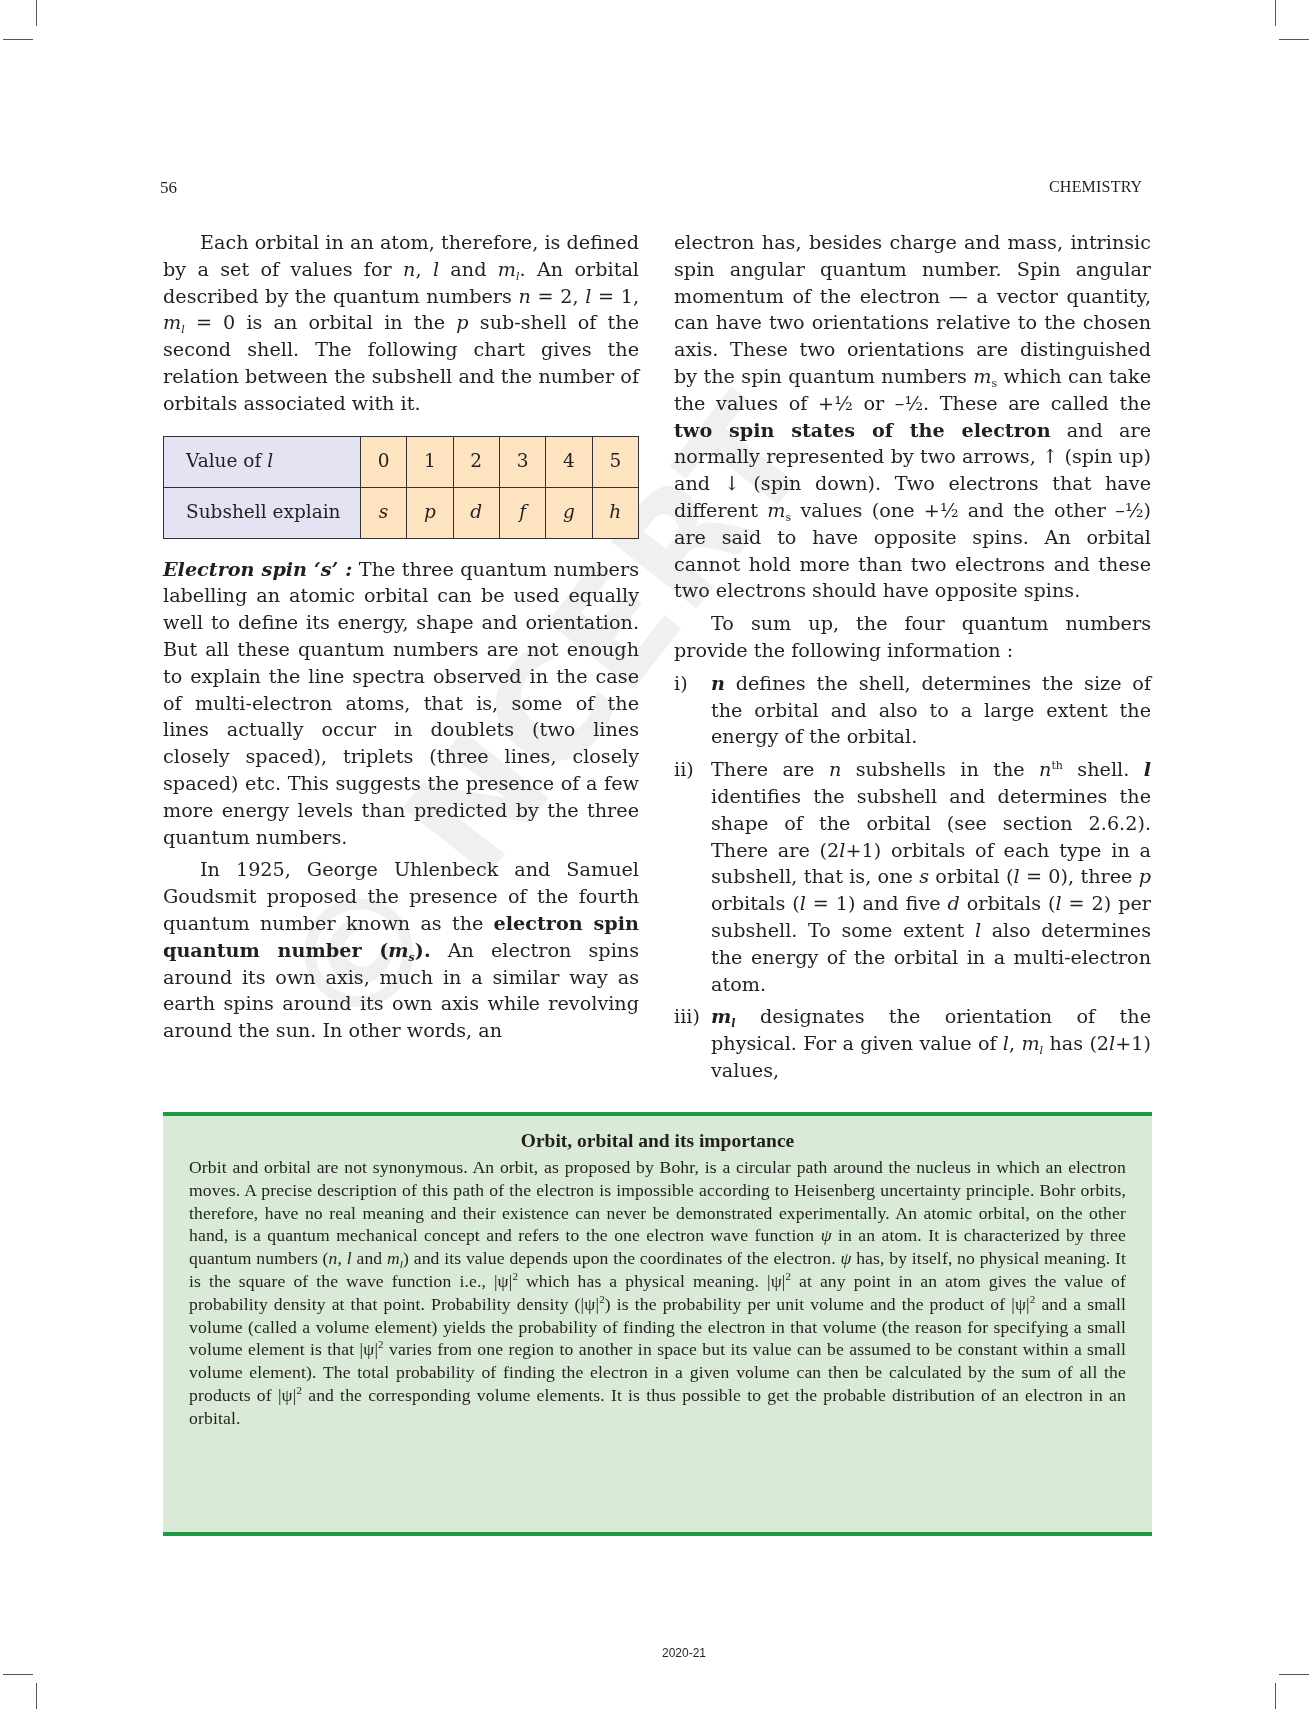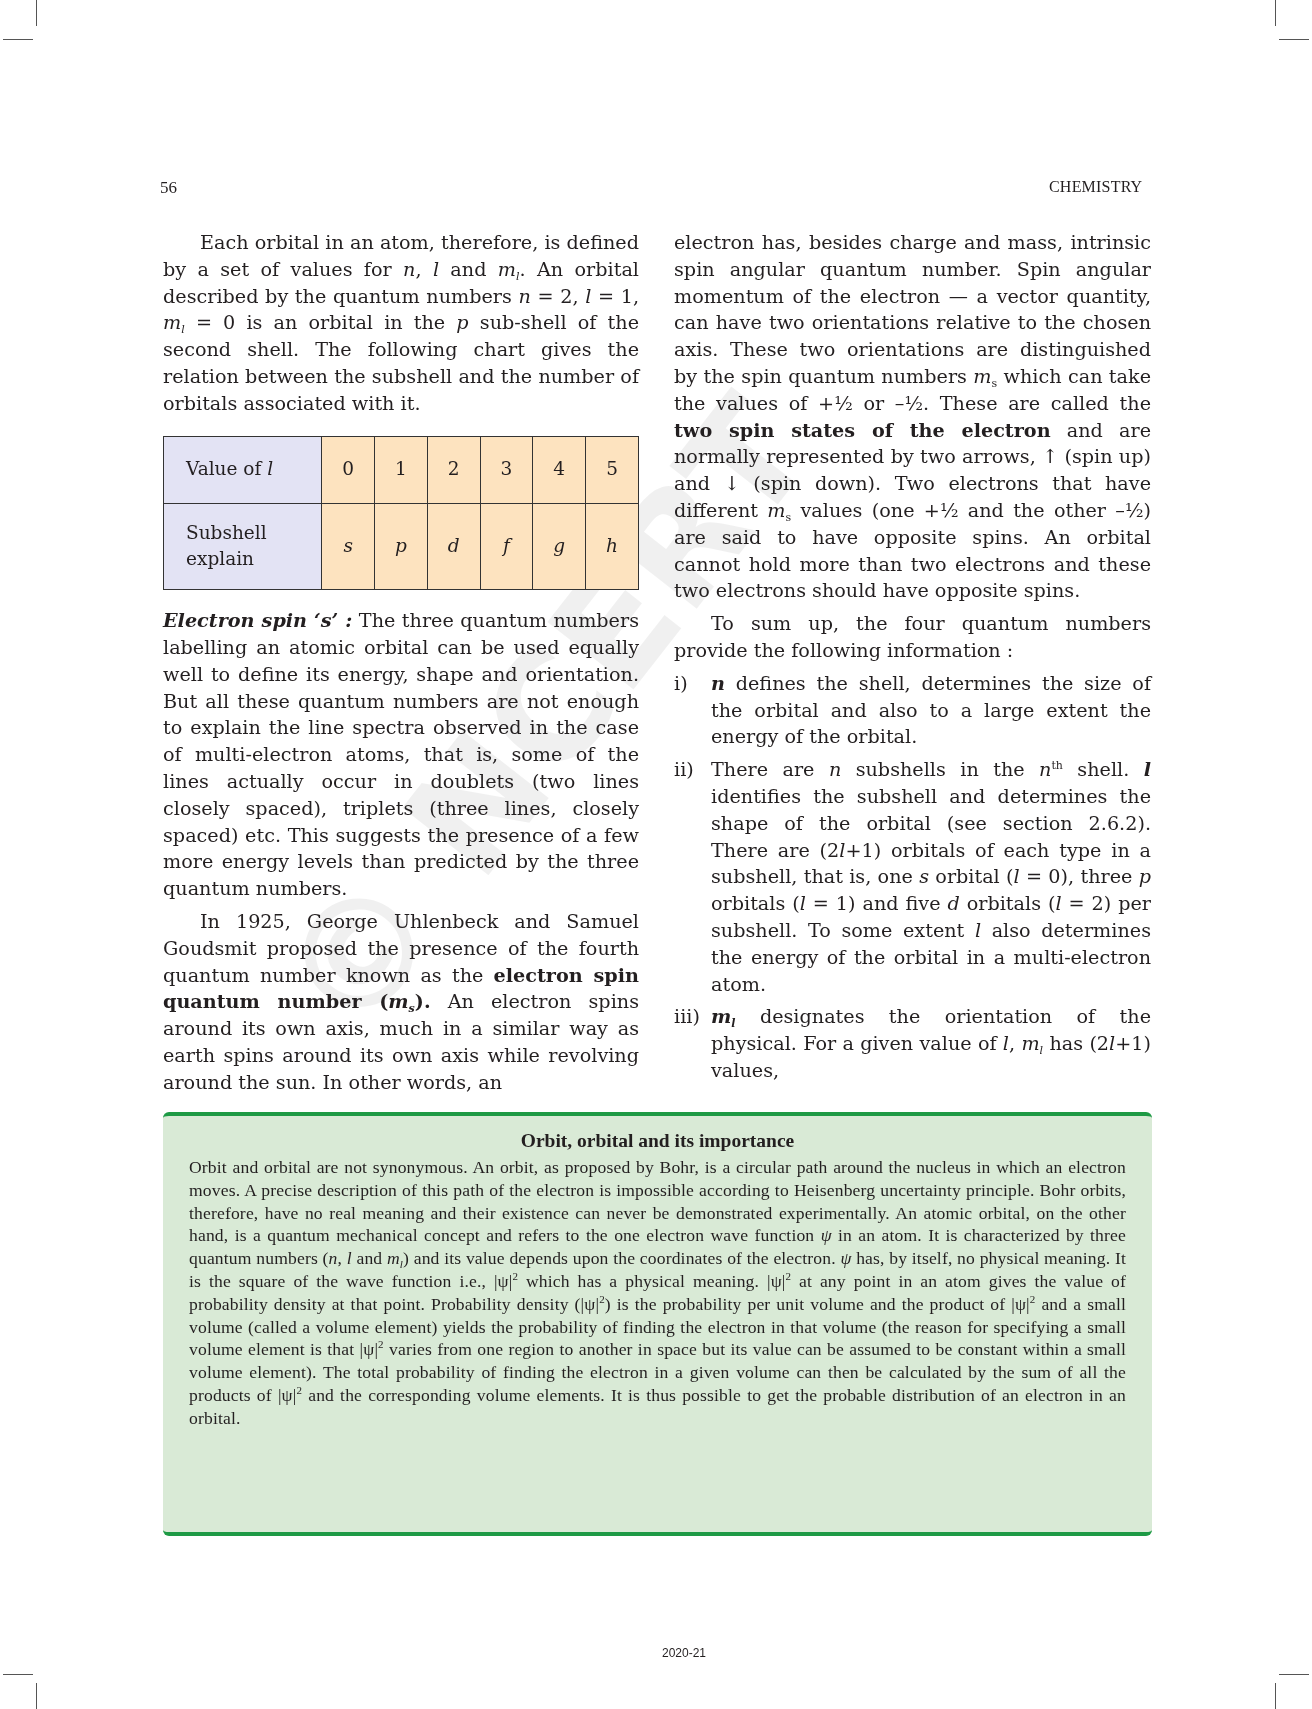--- a/index.html
+++ b/index.html
@@ -14,33 +14,32 @@
   .col.left { left: 163px; width: 476px; }
   .col.right { left: 674px; width: 477px; }
   .col p { margin: 0 0 6px 0; }
   .indent { text-indent: 37px; }
   i, .it { font-style: italic; }
   b { font-weight: bold; }
   sub { font-size: 11px; vertical-align: -4px; line-height: 0; }
   sup { font-size: 11px; vertical-align: 7px; line-height: 0; }
 
   table.qtable { border-collapse: collapse; margin: 18px 0 18px 0; font-size: 18.5px; }
-  table.qtable td { border: 1.5px solid #333; height: 34px; padding: 16px; text-align: center; }
+  table.qtable td { border: 1.5px solid #333; height: 34px; padding: 8px; text-align: center; }
   table.qtable td.lbl { background: #e3e3f4; text-align: left; padding-left: 22px; width: 208px; }
   table.qtable td.val { background: #fde3bf; width: 38px; }
 
   ol.qlist { list-style: none; padding: 0; margin: 6px 0 0 0; }
   ol.qlist li { position: relative; padding-left: 37px; margin-bottom: 6px; }
   ol.qlist li .marker { position: absolute; left: 0; top: 0; }
 
   .box {
     position: absolute; left: 163px; top: 1112px; width: 989px; height: 416px;
     background: #d9ead6; border-top: 4px solid #1e9a45; border-bottom: 4px solid #1e9a45;
     font-family: "Liberation Sans", sans-serif;
-    border-radius: 6px;
   }
   .box-title { text-align: center; font-weight: bold; font-size: 19.5px; margin-top: 14px; font-family: "Liberation Serif", serif; }
   .box-body {
     margin: 4px 26px 0 26px; font-size: 17.6px; line-height: 22.8px; text-align: justify;
     font-family: "Liberation Serif", serif; letter-spacing: 0.15px;
   }
   .footer { position: absolute; left: 662px; top: 1646px; font-size: 12px; font-family: "Liberation Sans", sans-serif; }
   .watermark {
     position: absolute; left: 330px; top: 560px; width: 760px; height: 560px; pointer-events: none;
     color: rgba(0,0,0,0.06); font-family: "DejaVu Sans", sans-serif; font-size: 150px; font-weight: bold;

